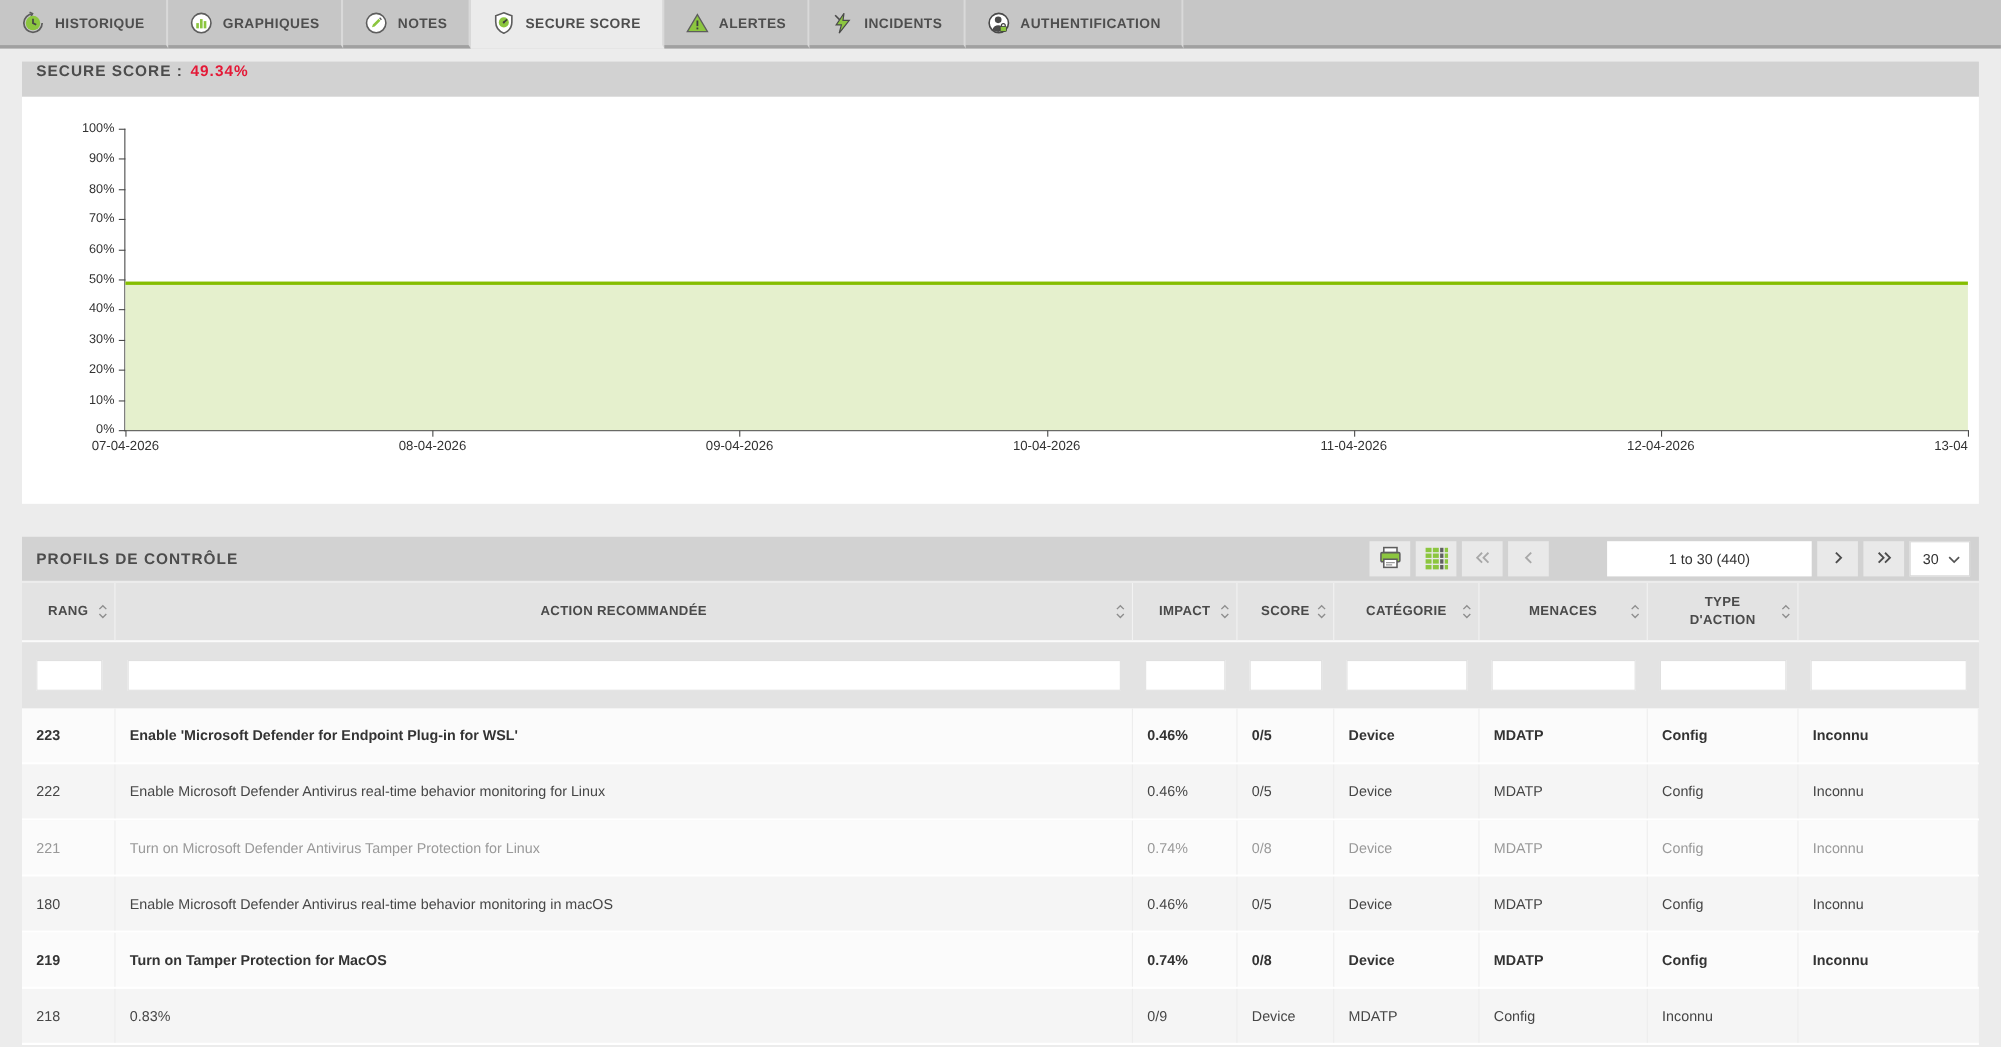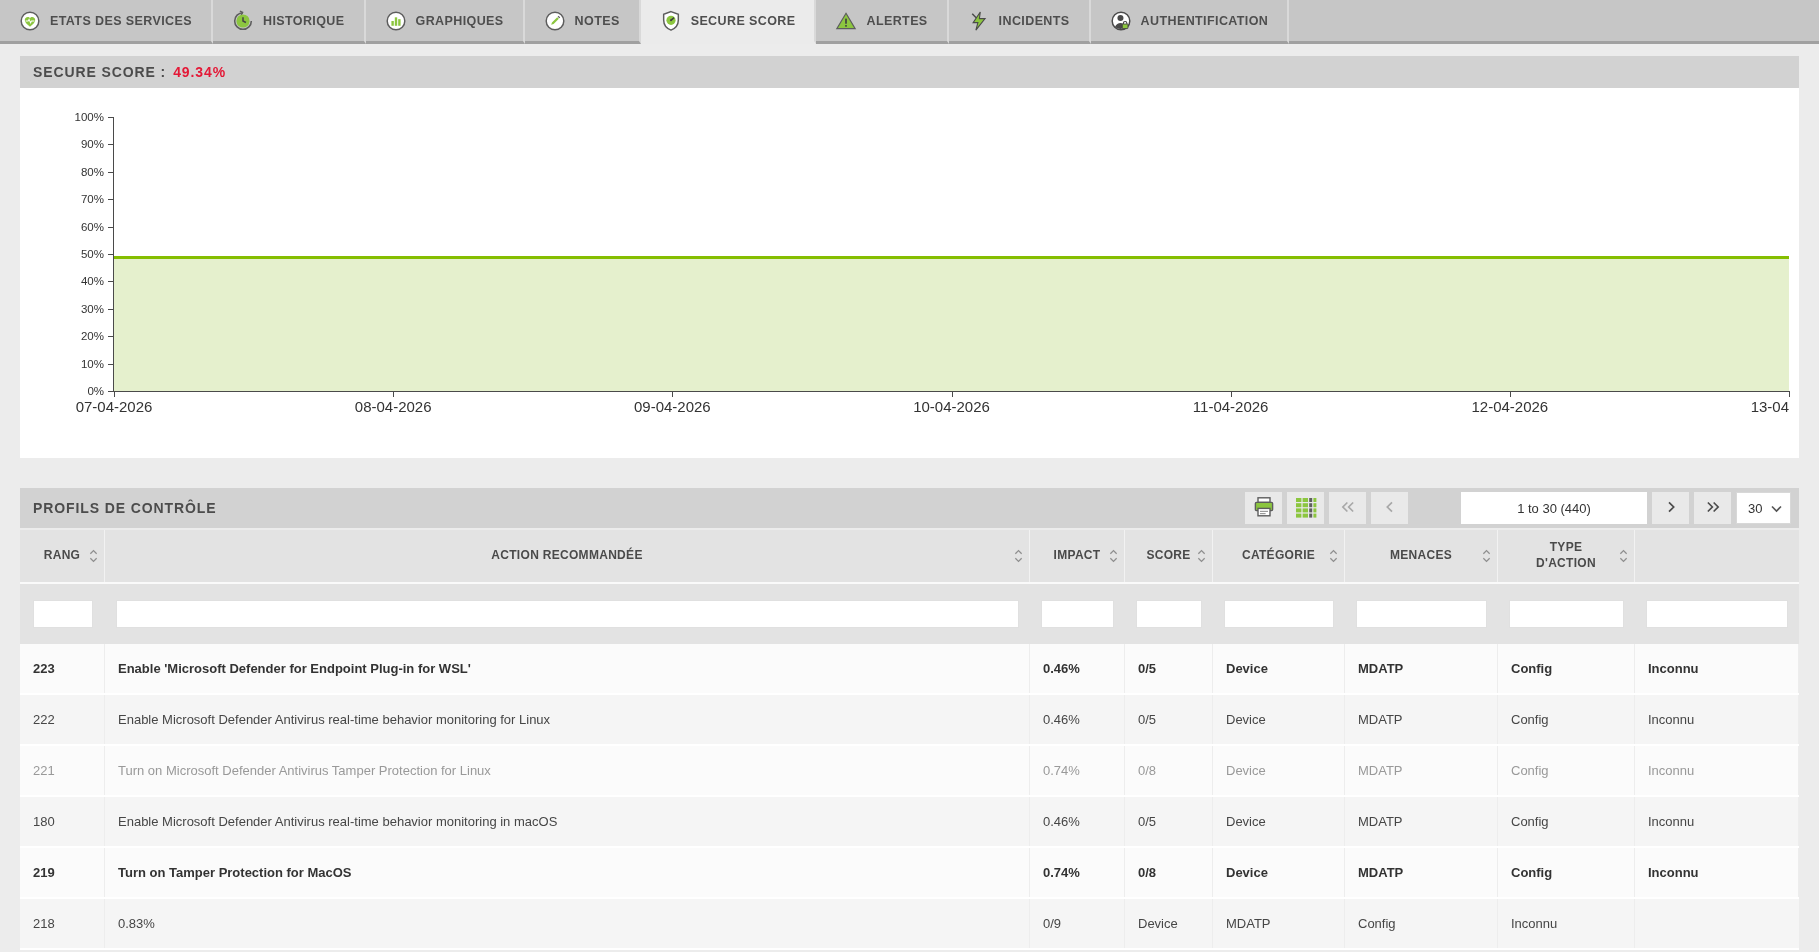--- a/index.html
+++ b/index.html
@@ -10,31 +10,31 @@
   .tabbar { height:44px; display:flex; align-items:stretch; background:#c6c6c6; }
   .tab { display:flex; align-items:center; gap:9px; padding:0 19px; background:#c6c6c6;
          border-right:2px solid #d9d9d9; border-bottom:3px solid #a0a0a0;
          font-size:12.5px; font-weight:700; color:#4e4e4e; letter-spacing:.4px; cursor:pointer; white-space:nowrap; }
   .tab.active { background:#ebebeb; border-bottom-color:#ebebeb; }
   .tab-filler { flex:1; background:#c6c6c6; border-bottom:3px solid #a0a0a0; }
   .tab-icon { display:flex; align-items:center; }
 
   
   .main { padding:12px 20px 0 20px; }
-  .panel-header { height:32px; display:flex; align-items:center; padding:0 13px; background:#d2d2d2;
+  .panel-header { height:32px; display:flex; align-items:flex-start; padding:0 13px; background:#d2d2d2;
                   font-size:14px; font-weight:700; letter-spacing:.9px; color:#4c4c4c; }
   .score-value { color:#e41937; margin-left:7px; }
 
   
   .chart-body { background:#ffffff; height:370px; padding:29px 10px 0 93px; }
   .plot { position:relative; height:275px; border-left:1px solid #4a4a4a; border-bottom:1px solid #4a4a4a; background:#fff; }
   .area { position:absolute; left:0; right:0; bottom:0; background:#e5f0cd; border-top:3px solid #85be00; }
   .ylabel { position:absolute; right:calc(100% + 10px); transform:translateY(-50%); font-size:11.5px; color:#333; white-space:nowrap; }
   .ytick  { position:absolute; left:-6px; width:6px; height:1px; background:#4a4a4a; }
-  .xlabel { position:absolute; top:calc(100% + 7px); transform:translateX(-50%); font-size:15px; color:#333; white-space:nowrap; }
+  .xlabel { position:absolute; top:calc(100% + 7px); transform:translateX(-50%); font-size:12px; color:#333; white-space:nowrap; }
   .xlabel.last { transform:none; right:0; left:auto; }
   .xtick  { position:absolute; top:100%; width:1px; height:6px; background:#4a4a4a; }
 
   
   .table-header-bar { margin-top:30px; height:40px; display:flex; align-items:center; justify-content:space-between;
                       padding:0 8px 0 13px; background:#d2d2d2; }
   .table-title { font-size:14px; font-weight:700; letter-spacing:.9px; color:#4c4c4c; }
   .pager { display:flex; align-items:center; gap:5px; }
   .pgbtn { width:37px; height:32px; border:0; background:#e9e9e9; display:flex; align-items:center; justify-content:center;
            cursor:pointer; color:#4c4c4c; }
@@ -62,30 +62,20 @@
   .trow:nth-child(even) { background:#f5f5f5; }
   .td { display:flex; align-items:center; padding:0 10px 0 13px; font-size:13px; color:#464646;
         border-right:1px solid #ededed; overflow:hidden; white-space:nowrap; }
   .trow.bold .td { font-weight:700; color:#333; }
   .trow.muted .td { color:#999; }
 </style>
 </head>
 <body>
 
 <nav class="tabbar" id="tabbar">
-    <div class="tab">
-      <span class="tab-icon">
-        <svg width="22" height="22" viewBox="0 0 24 24">
-          <circle cx="12" cy="12" r="9.6" fill="#fff" stroke="#5d5d5d" stroke-width="1.6"></circle>
-          <path d="M12 18.2C9 15.7 6.3 13.6 6.3 10.8 6.3 9 7.8 7.5 9.6 7.5c1.1 0 2 .6 2.4 1.4.4-.8 1.3-1.4 2.4-1.4 1.8 0 3.3 1.5 3.3 3.3 0 2.8-2.7 4.9-5.7 7.4z" fill="#8cc63f"></path>
-          <polyline points="7.2,12 10,12 11,10.2 12.6,14 13.6,12 16.8,12" fill="none" stroke="#fff" stroke-width="1.1"></polyline>
-        </svg>
-      </span>
-      <span class="tab-label">ETATS DES SERVICES</span>
-    </div>
     <div class="tab">
       <span class="tab-icon">
         <svg width="22" height="22" viewBox="0 0 24 24">
           <path d="M12 2.9A9.1 9.1 0 1 0 21.1 12" fill="none" stroke="#5d5d5d" stroke-width="1.7"></path>
           <polyline points="8.6,1.2 11.6,2.6 10,5.6" fill="none" stroke="#5d5d5d" stroke-width="1.5"></polyline>
           <circle cx="12" cy="12" r="7.2" fill="#8cc63f"></circle>
           <polyline points="12,7.8 12,12 15.2,13.6" fill="none" stroke="#454545" stroke-width="1.7"></polyline>
         </svg>
       </span>
       <span class="tab-label">HISTORIQUE</span>

